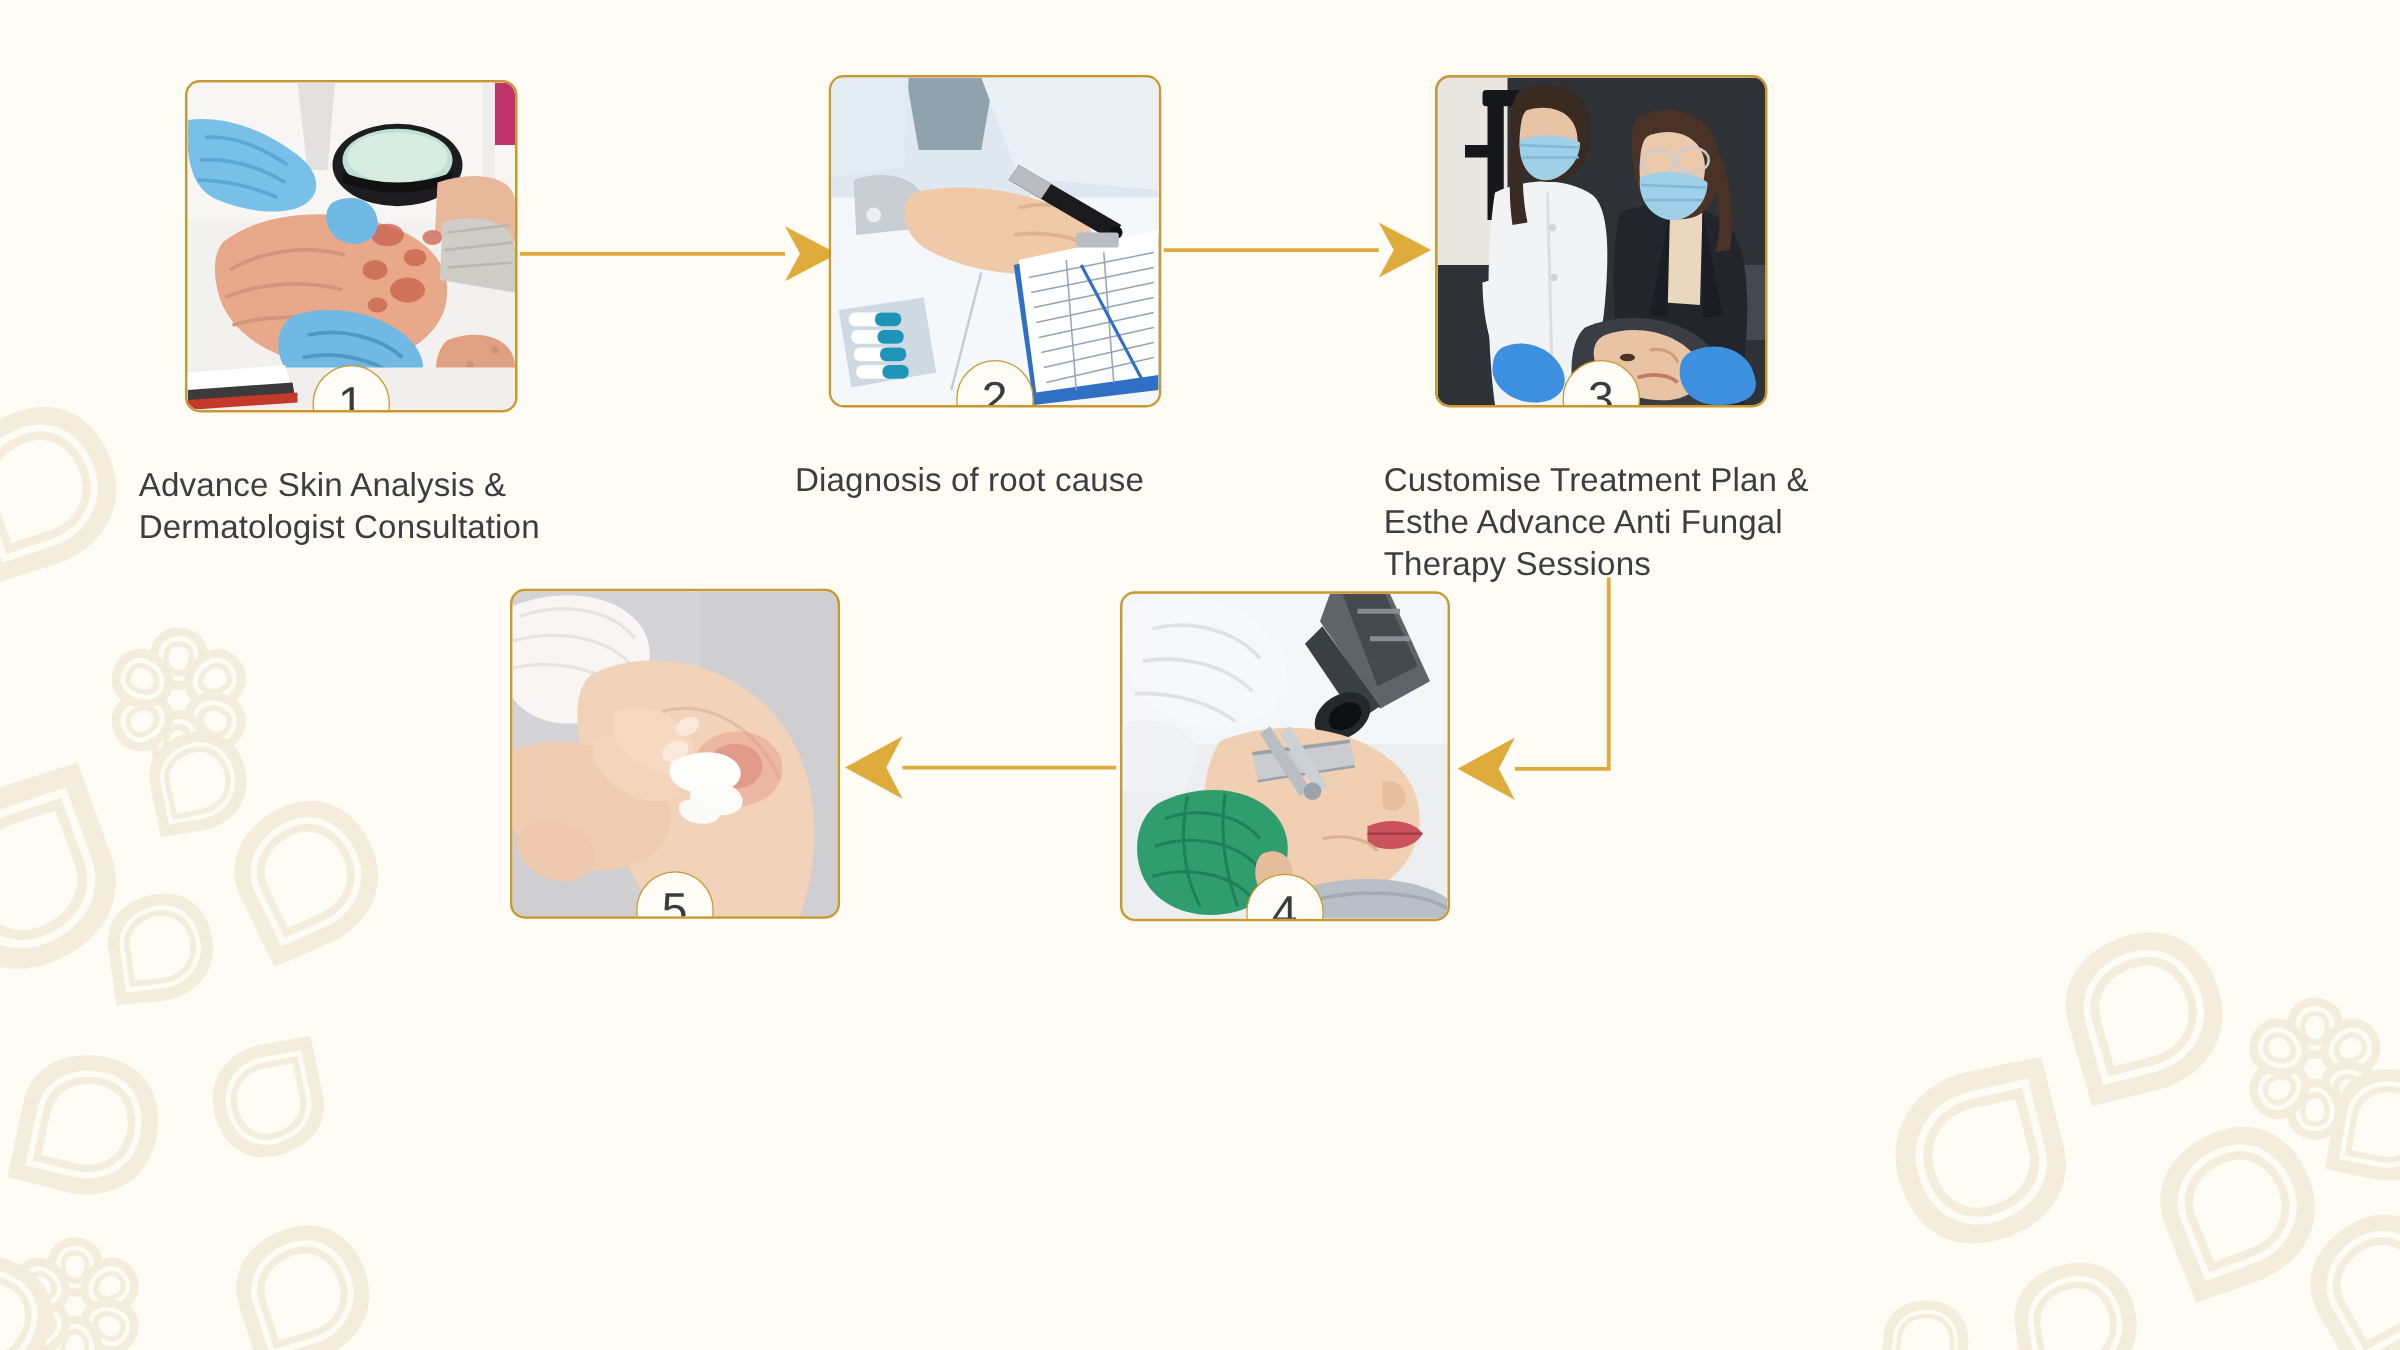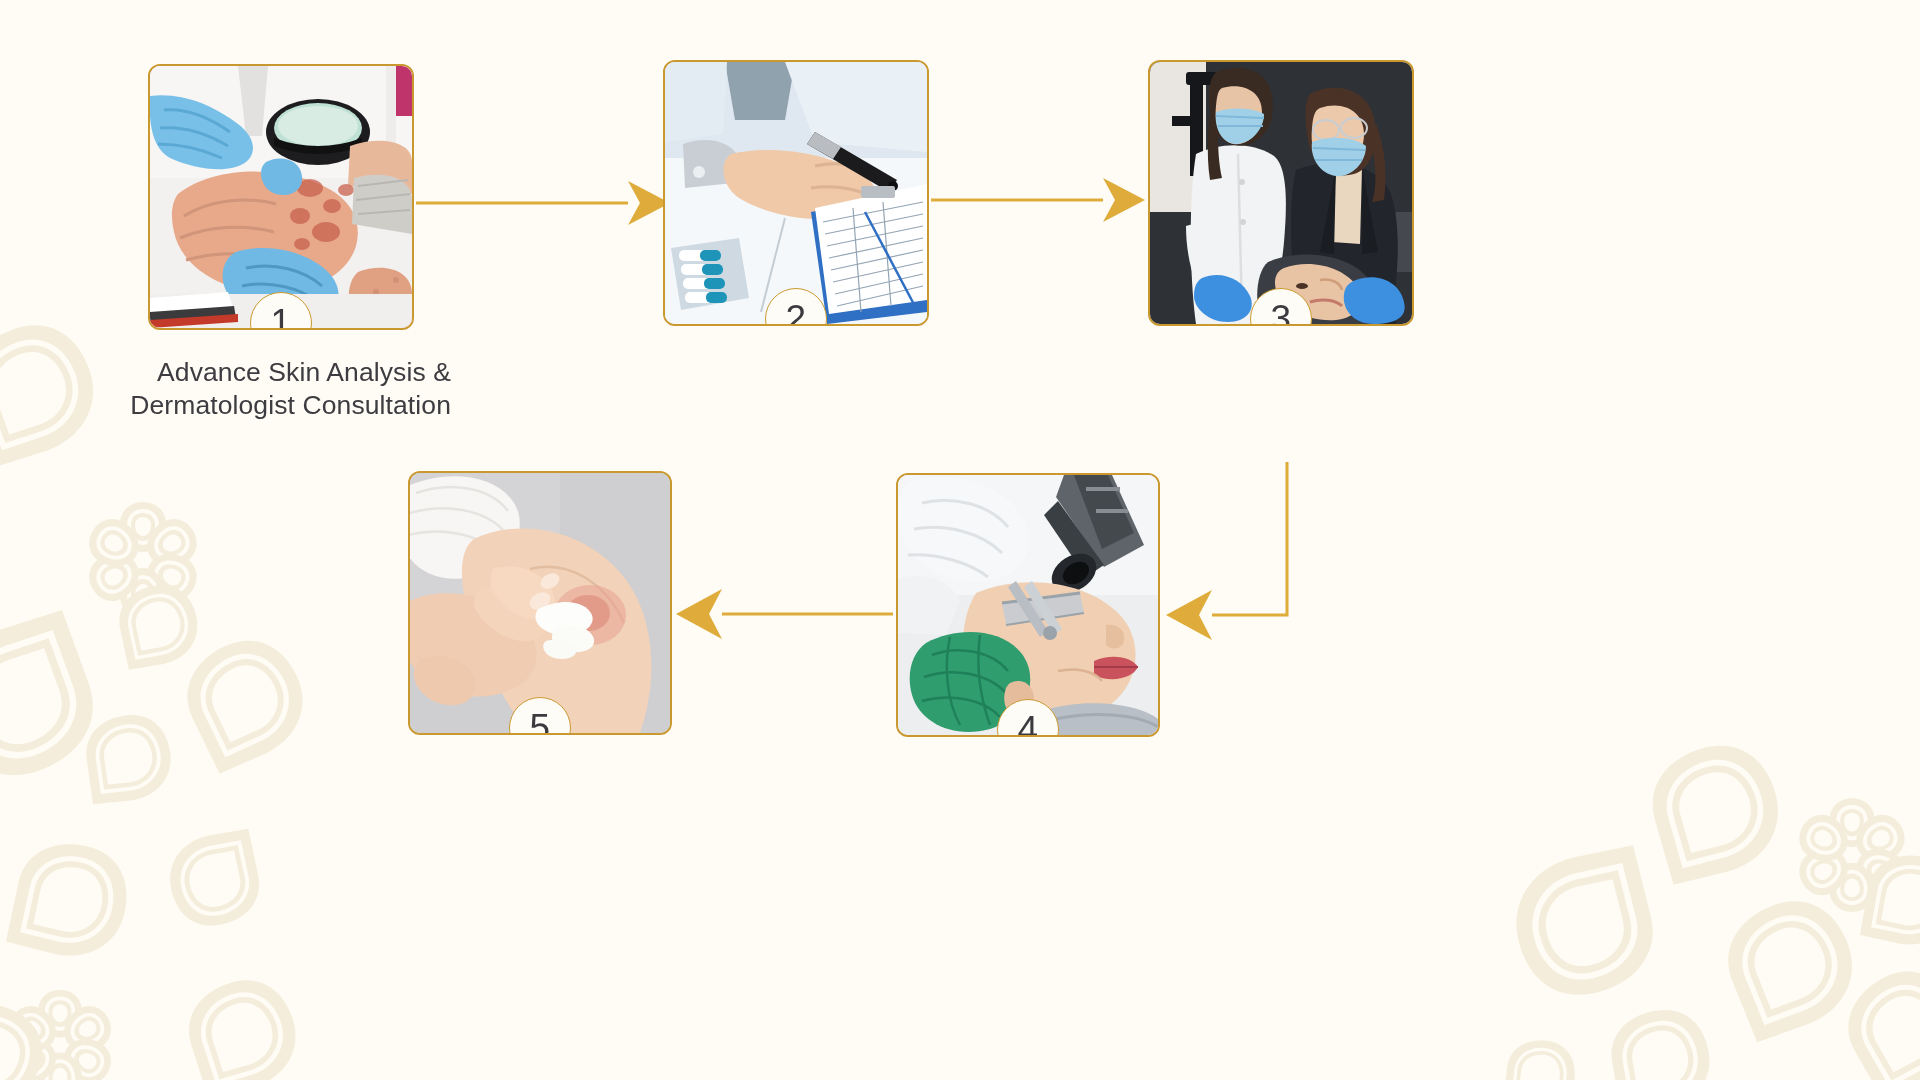--- a/index.html
+++ b/index.html
@@ -39,22 +39,22 @@
     border:1.5px solid #C9982F;
     display:flex; align-items:center; justify-content:center;
     font-size:37px;
     font-weight:300;
     color:#3A3A3F;
     letter-spacing:.5px;
     z-index:5;
   }
 
   .caption {
-    margin-top:26px;
-    text-align:right;
+    margin-top:42px;
+    text-align:left;
     font-size:26.5px;
     line-height:1.26;
     font-weight:300;
     color:#3C3C41;
     letter-spacing:.1px;
     white-space:pre-line;
   }
 
   
   #step-1 { left:148px;  top:64px;  width:266px; }
@@ -257,20 +257,21 @@
           <rect x="39" y="216" width="21" height="11" rx="5" fill="#1d94b8"></rect>
           <rect x="20" y="230" width="42" height="11" rx="5" fill="#ffffff"></rect>
           <rect x="41" y="230" width="21" height="11" rx="5" fill="#1d94b8"></rect>
         </g>
 
         <path d="M120,156 L96,250" stroke="#c4ccd4" stroke-width="2" fill="none"></path>
         <path d="M200,150 L252,248" stroke="#2f6fc4" stroke-width="2.5" fill="none"></path>
       </svg>
       <div class="badge" style="left:50%; transform:translateX(-50%); bottom:-26px;">2</div>
     </div>
+    <div class="caption">Diagnosis of root cause</div>
   </div>
 
   <div class="step" id="step-3">
     <div class="card">
       <svg width="262" height="262" viewBox="0 0 262 262" xmlns="http://www.w3.org/2000/svg">
         <rect width="262" height="262" fill="#2e3136"></rect>
         <rect x="0" y="0" width="56" height="150" fill="#e9e6e2"></rect>
 
         <rect x="36" y="10" width="70" height="13" rx="3" fill="#15171a"></rect>
         <rect x="40" y="18" width="13" height="96" fill="#15171a"></rect>
@@ -322,20 +323,23 @@
         <path d="M118,200 C150,186 196,192 216,214 C232,232 232,256 224,262 L112,262 C104,240 106,210 118,200 Z" fill="#3a3d43"></path>
         <path d="M134,206 C162,196 196,206 208,226 C216,242 206,256 186,258 C156,260 130,246 126,228 C123,216 127,209 134,206 Z" fill="#e9c4a4"></path>
         <path d="M170,218 C180,216 190,220 192,228" stroke="#cf9f7c" stroke-width="2.5" fill="none"></path>
         <ellipse cx="152" cy="224" rx="6" ry="3" fill="#4a3326"></ellipse>
         <path d="M160,240 C172,236 186,238 192,244" stroke="#c47a6a" stroke-width="3" fill="none"></path>
 
         <path d="M206,218 C228,210 250,220 254,240 C258,256 244,262 224,262 C202,262 192,246 194,232 C195,224 200,220 206,218 Z" fill="#3d8fe0"></path>
       </svg>
       <div class="badge" style="left:50%; transform:translateX(-50%); bottom:-26px;">3</div>
     </div>
+    <div class="caption">Customise Treatment Plan &amp;
+Esthe Advance Anti Fungal
+Therapy Sessions</div>
   </div>
 
   <div class="step" id="step-4">
     <div class="card">
       <svg width="260" height="260" viewBox="0 0 260 260" xmlns="http://www.w3.org/2000/svg">
         <rect width="260" height="260" fill="#eceef0"></rect>
         <rect x="0" y="0" width="260" height="120" fill="#f4f6f7"></rect>
 
         <path d="M166,0 L214,0 L246,70 L206,92 L158,22 Z" fill="#5e6469"></path>
         <path d="M176,0 L210,0 L236,58 L204,74 Z" fill="#44494e"></path>

